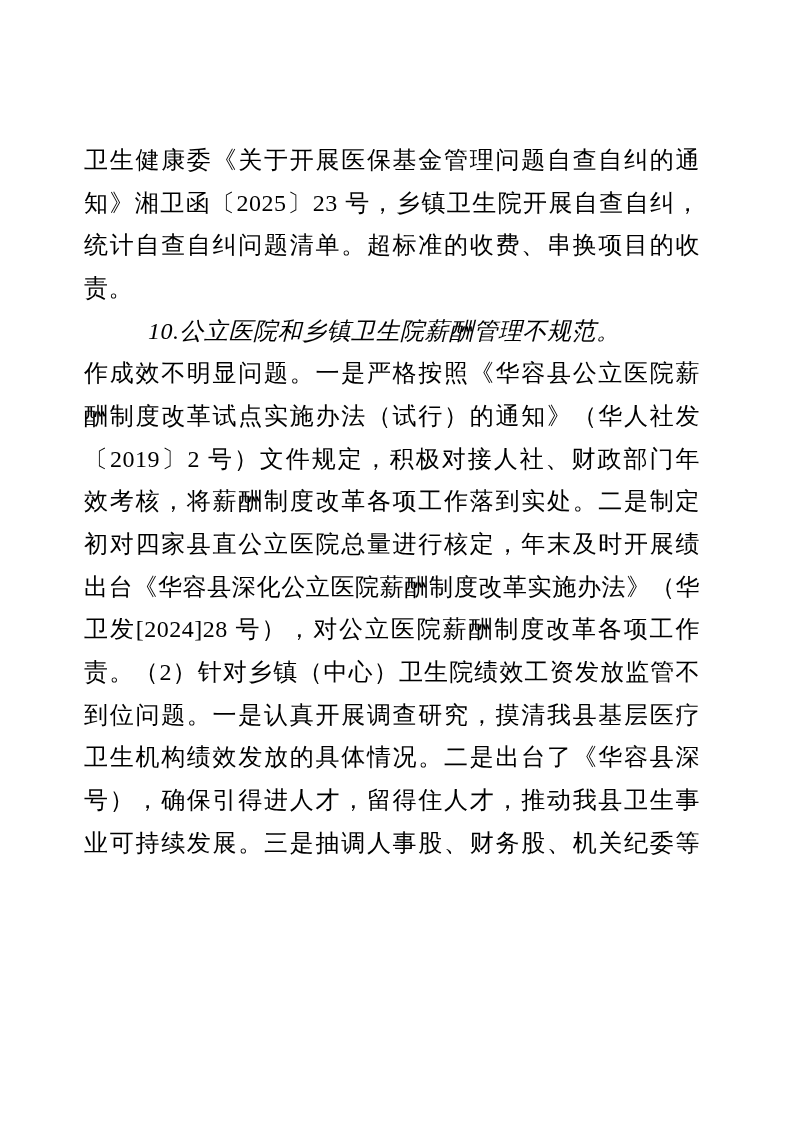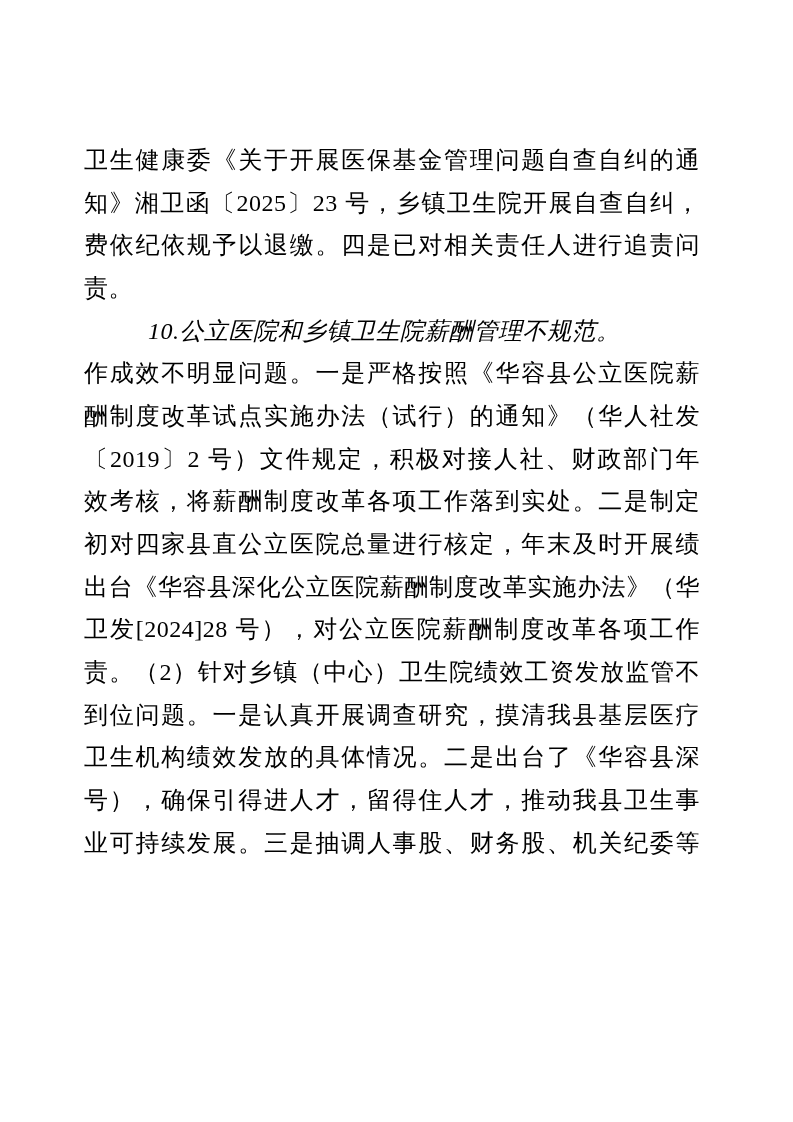--- a/index.html
+++ b/index.html
@@ -53,21 +53,21 @@
   }
 </style>
 </head>
 <body>
 
 <div class="page">
   <div class="textblock">
 
   <div class="line fill">卫生健康委《关于开展医保基金管理问题自查自纠的通</div>
       <div class="line fill">知》湘卫函〔2025〕23 号，乡镇卫生院开展自查自纠，</div>
-      <div class="line fill">费依纪依规予以退缴。四是已对相关责任人进行追责问</div>
+      <div class="line fill">统计自查自纠问题清单。超标准的收费、串换项目的收</div>
       <div class="line">责。</div>
       <div class="line indent">10.公立医院和乡镇卫生院薪酬管理不规范。</div>
       <div class="line fill">作成效不明显问题。一是严格按照《华容县公立医院薪</div>
       <div class="line fill">酬制度改革试点实施办法（试行）的通知》（华人社发</div>
       <div class="line fill">〔2019〕2 号）文件规定，积极对接人社、财政部门年</div>
       <div class="line fill">效考核，将薪酬制度改革各项工作落到实处。二是制定</div>
       <div class="line fill">初对四家县直公立医院总量进行核定，年末及时开展绩</div>
       <div class="line fill">出台《华容县深化公立医院薪酬制度改革实施办法》（华</div>
       <div class="line fill">卫发[2024]28 号），对公立医院薪酬制度改革各项工作</div>
       <div class="line fill">责。（2）针对乡镇（中心）卫生院绩效工资发放监管不</div>

